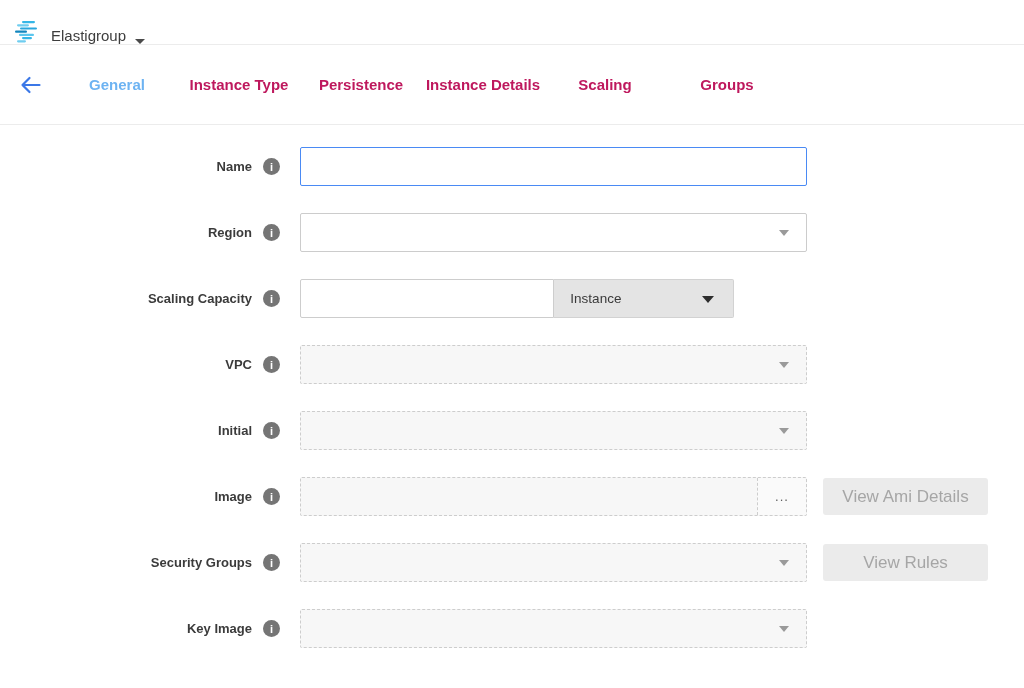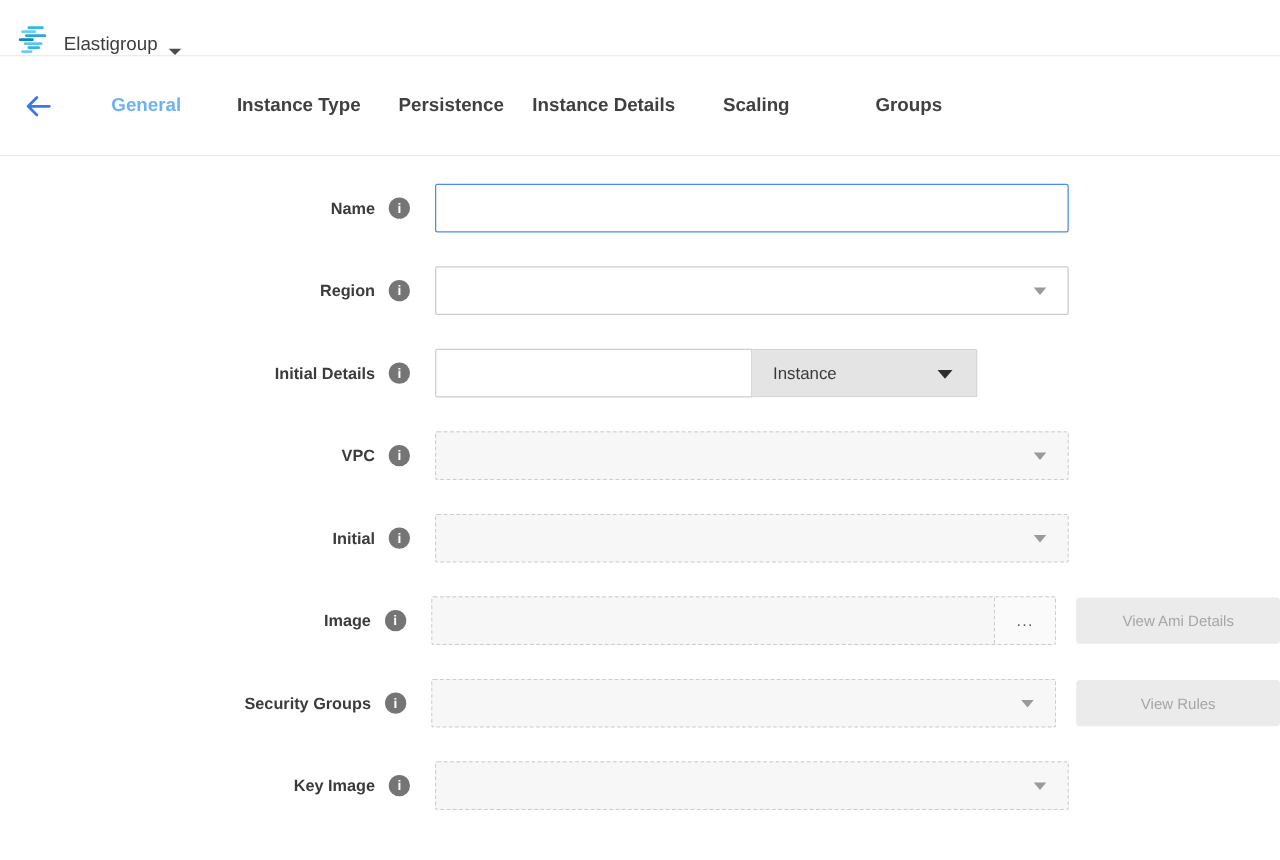--- a/index.html
+++ b/index.html
@@ -14,26 +14,26 @@
   .hdr-caret { width: 0; height: 0; border-left: 5px solid transparent;
     border-right: 5px solid transparent; border-top: 5px solid #4a4a4a;
     margin-left: 9px; margin-top: 2px; }
 
   
   .tabbar { height: 80px; border-bottom: 1px solid #ececec; display: flex;
     align-items: center; position: relative; }
   .back-btn { position: absolute; left: 20px; top: 50%; transform: translateY(-50%);
     cursor: pointer; width: 22px; height: 22px; display: flex; align-items: center; }
   .tabs { display: flex; margin-left: 56px; font-weight: bold; }
-  .tab { width: 122px; text-align: center; font-size: 15px; color: #404040;
+  .tab { width: 122px; text-align: center; font-size: 15px; color: #be185d;
     cursor: pointer; white-space: nowrap; }
   .tab.active { color: #6db3f2; }
 
   
-  .form { padding-top: 22px; padding-left: 48px; }
+  .form { padding-top: 22px; }
   .row { display: flex; align-items: center; height: 39px; margin-bottom: 27px; }
   .flabel { width: 252px; text-align: right; font-size: 13px; font-weight: bold;
     color: #3b3b3b; }
   .info-icon { width: 17px; height: 17px; border-radius: 50%; background: #757575;
     color: #fff; font-size: 11px; font-weight: bold; display: flex;
     align-items: center; justify-content: center; margin-left: 11px;
     margin-right: 20px; flex: none; cursor: default; }
   .field { position: relative; width: 507px; height: 39px; }
   .text-input { width: 100%; height: 100%; border: 1px solid #c9c9c9;
     border-radius: 2px; padding: 0 12px; font-size: 14px; color: #333;
@@ -63,21 +63,21 @@
   
   .image-field { display: flex; width: 507px; height: 39px; border: 1px dashed #cdcdcd;
     border-radius: 2px; background: #f7f7f7; }
   .image-input { flex: 1; display: flex; align-items: center; padding: 0 12px;
     font-size: 14px; color: #333; }
   .browse-btn { width: 49px; border-left: 1px dashed #cdcdcd; display: flex;
     align-items: center; justify-content: center; color: #5f5f5f; font-size: 13px;
     letter-spacing: 1px; cursor: pointer; background: #fafafa; border-radius: 0 2px 2px 0; }
 
   .action-btn { margin-left: 16px; width: 165px; height: 37px; background: #ebebeb;
-    border: none; border-radius: 3px; color: #a6a6a6; font-size: 12px;
+    border: none; border-radius: 3px; color: #a6a6a6; font-size: 17px;
     display: flex; align-items: center; justify-content: center; cursor: pointer;
     font-family: "Liberation Sans", sans-serif; }
 </style>
 </head>
 <body>
 
 <div class="header">
   <svg class="logo" viewBox="0 0 26 24" aria-hidden="true">
     <rect x="8" y="1" width="13" height="2.2" rx="1.1" fill="#35b6e6"></rect>
     <rect x="3" y="4.2" width="12" height="2.2" rx="1.1" fill="#6fcdf0"></rect>
@@ -126,21 +126,21 @@
       </div>
     <div class="field">
       <div class="select">
         <span></span>
         <span class="caret"></span>
       </div>
     </div>
   </div>
 
   <div class="row">
-    <div class="flabel">Initial Details</div>
+    <div class="flabel">Scaling Capacity</div>
     <div class="info-icon">
         <span>i</span>
       </div>
     <div class="capacity">
       <input class="capacity-input" value="" style="">
       <div class="unit-select">
         <span>Instance</span>
         <span class="caret dark"></span>
       </div>
     </div>

